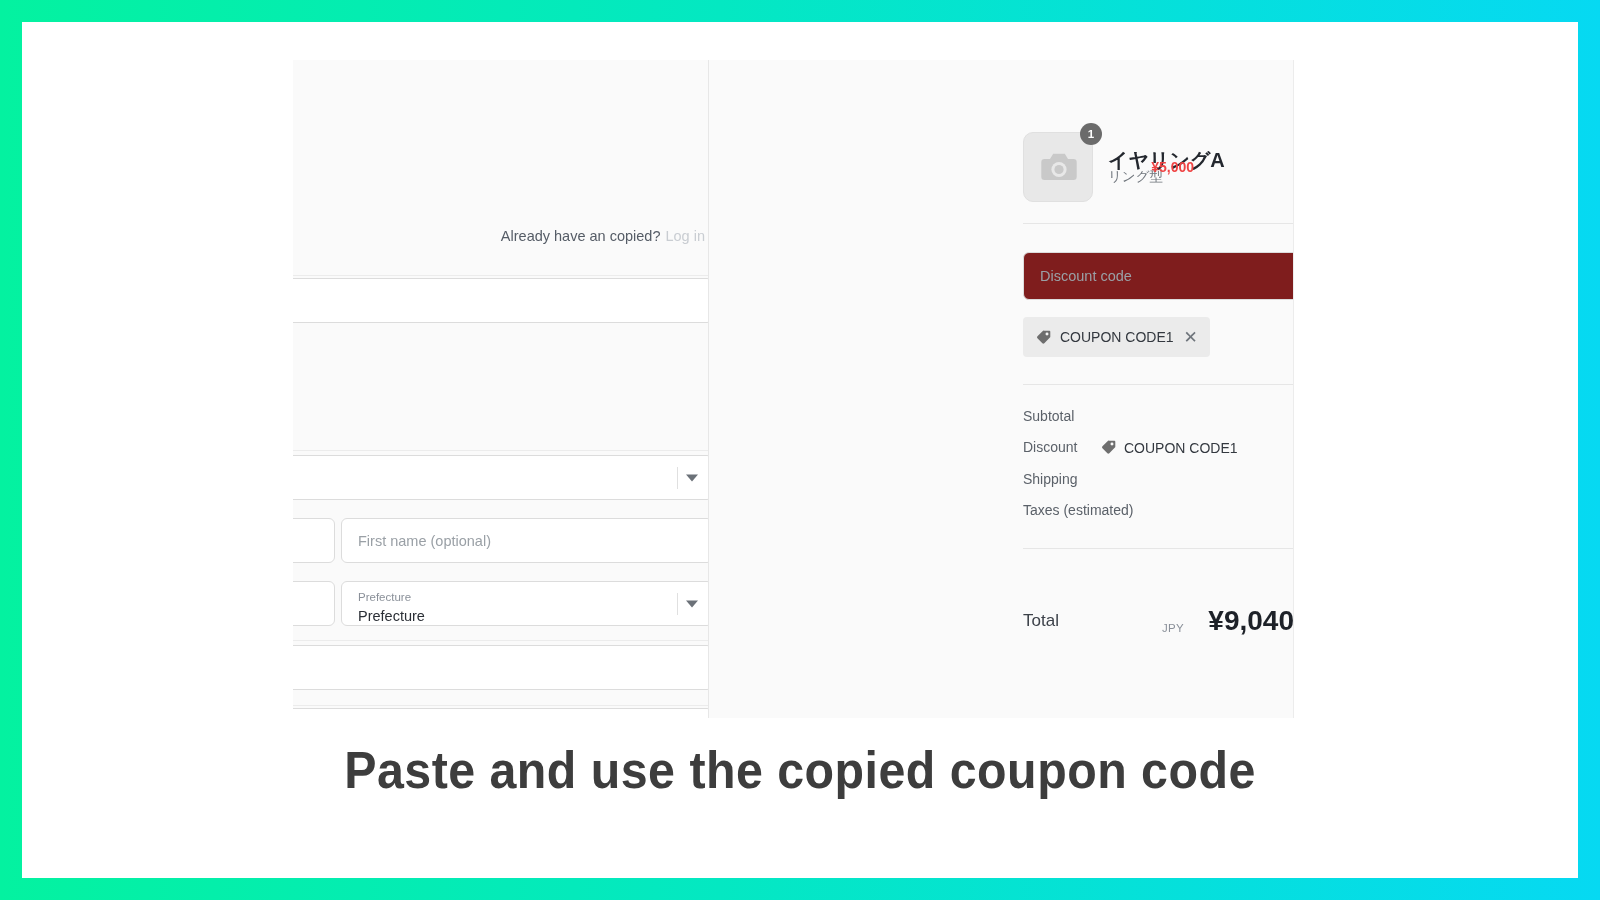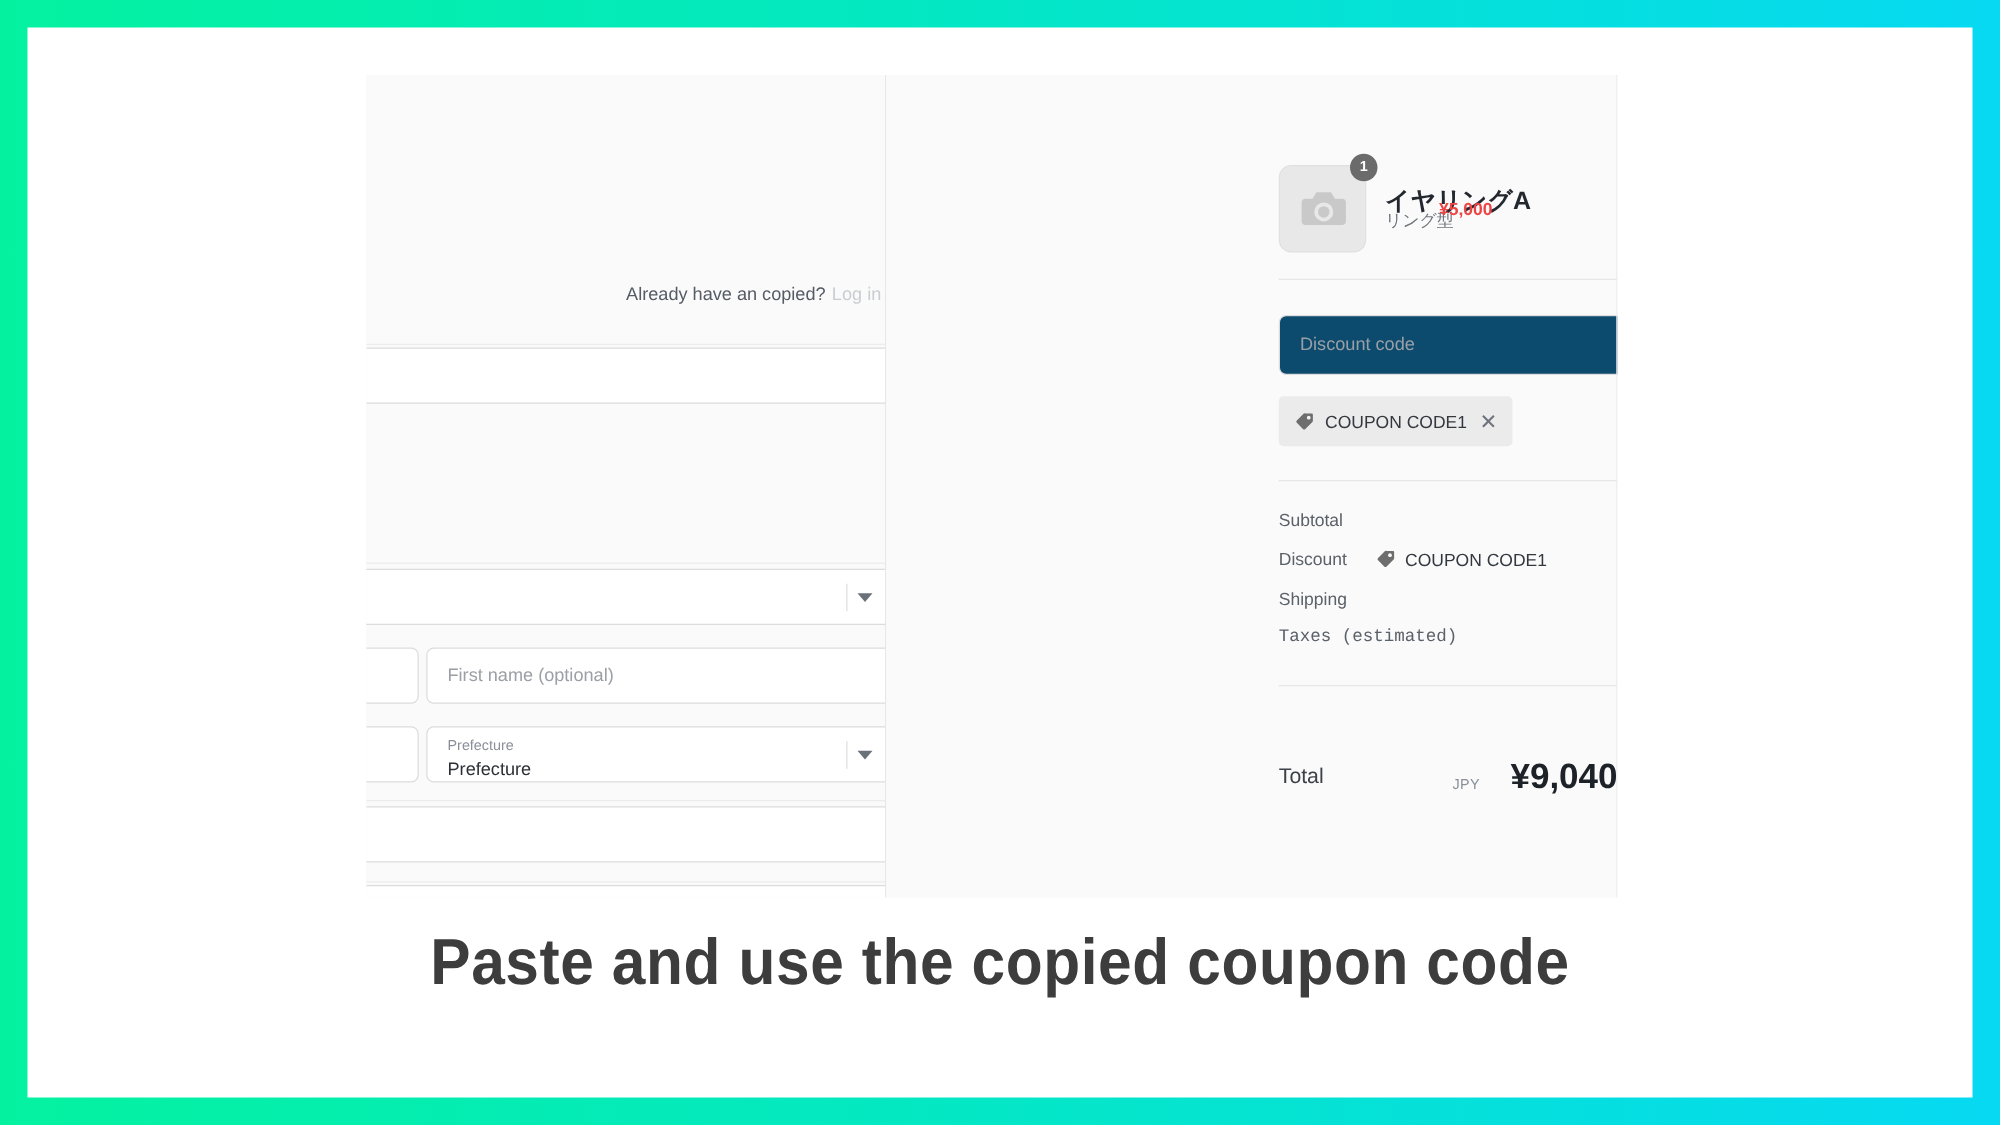--- a/index.html
+++ b/index.html
@@ -170,21 +170,21 @@
   .rrule {
     position: absolute;
     left: 314px; width: 456px;
     height: 1px; background: #e6e6e6;
   }
   .discount-input {
     position: absolute;
     left: 314px; top: 192px;
     width: 348px; height: 48px;
     box-sizing: border-box;
-    background: #0c4a6e;
+    background: #7f1d1d;
     border: 1px solid #dcdcdc;
     border-radius: 6px;
   }
   .discount-input .ph {
     position: absolute; left: 16px; top: 50%;
     transform: translateY(-50%);
     font-size: 14.5px; color: #9aa0a6;
   }
   .chip {
     position: absolute;
@@ -373,21 +373,21 @@
             <span>COUPON CODE1</span>
           </span>
 
         </div>
 
         <div class="sum-row" style="top:411px;">
           <span class="sum-label">Shipping</span>
 
         </div>
 
-        <div class="sum-row" style="top:442px;font-family:Liberation Mono, monospace;">
+        <div class="sum-row" style="top:442px;">
           <span class="sum-label">Taxes (estimated)</span>
 
         </div>
 
         <div class="rrule" style="top:488px;"></div>
 
         <div class="total-label">Total</div>
         <div class="total-cur">JPY</div>
         <div class="total-val">¥9,040</div>
       </div>

